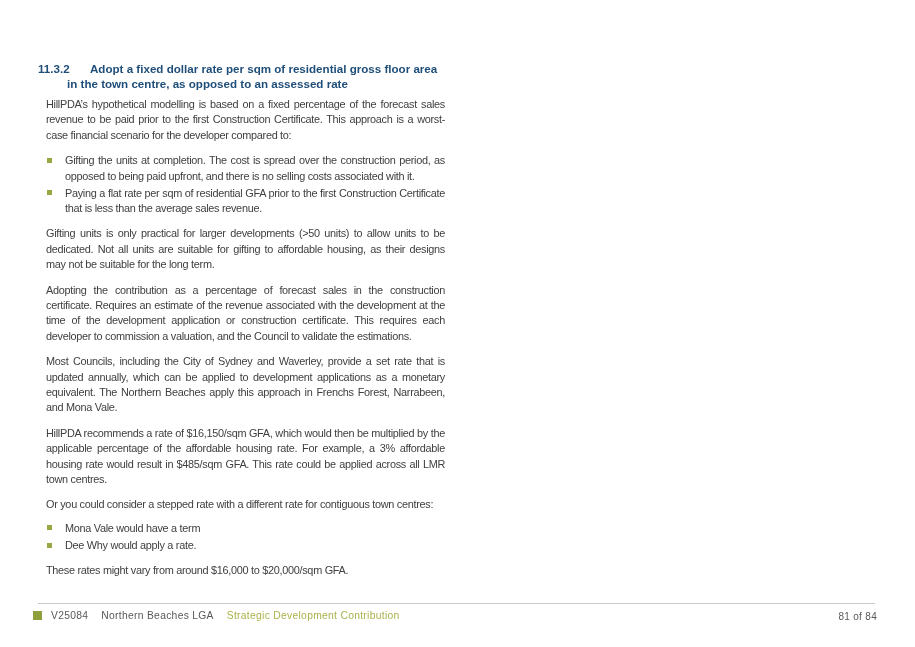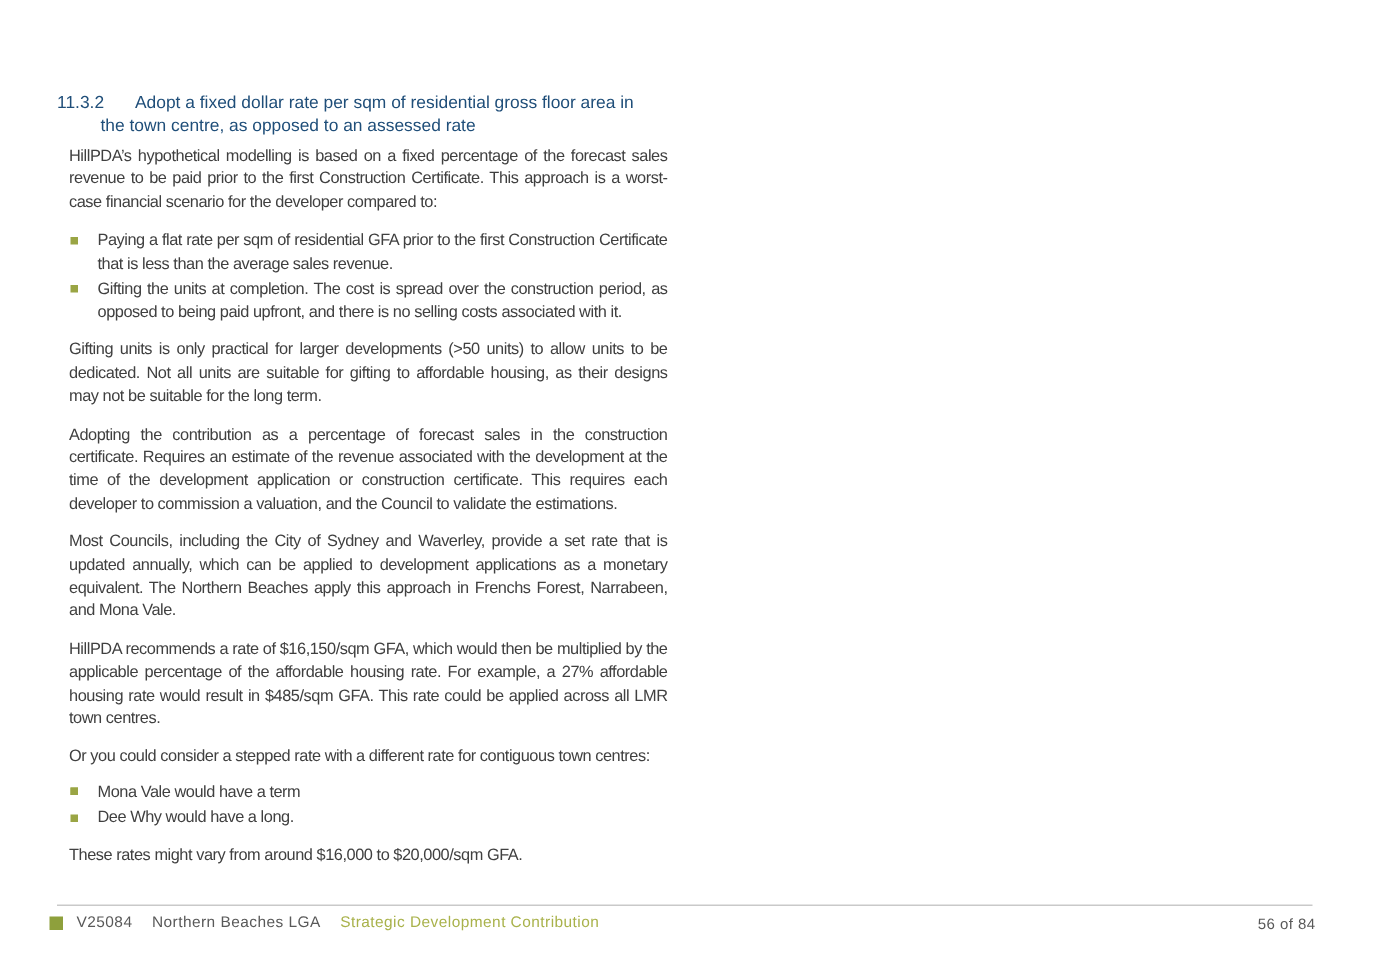--- a/index.html
+++ b/index.html
@@ -27,21 +27,21 @@
   .logo-consulting {
     font-size: 6.5px; letter-spacing: 1.6px; color: #8c8c8c; font-weight: 400;
   }
   .logo-line-a { flex: 1; height: 1px; background: #b3b3b3; margin-left: 4px; }
   .logo-line-sq { width: 4px; height: 4px; background: #6f6f5a; margin: 0 1px; }
   .logo-line-b { width: 12px; height: 1px; background: #b3b3b3; }
 
   
   .section-heading {
     position: absolute; left: 38px; top: 61px; width: 400px;
-    color: #1f4e79; font-weight: 400;
+    color: #1f4e79; font-weight: 700;
     font-size: 11.6px; line-height: 15.2px;
   }
   .h-num { position: absolute; left: 0; top: 0; }
   .h-title { display: block; padding-left: 29px; text-indent: 23px; }
 
   
   .content {
     position: absolute; left: 46px; top: 97px; width: 399px;
     color: #404040;
     font-size: 10.9px; line-height: 15.4px; letter-spacing: -0.3px;
@@ -86,53 +86,53 @@
     <span class="h-num">11.3.2</span>
     <span class="h-title">Adopt a fixed dollar rate per sqm of residential gross floor area in the town centre, as opposed to an assessed rate</span>
   </div>
 
   <div class="content">
     <p>HillPDA’s hypothetical modelling is based on a fixed percentage of the forecast sales revenue to be paid prior to the first Construction Certificate. This approach is a worst-case financial scenario for the developer compared to:</p>
 
     <ul class="sq-list">
       <li>
         <span class="sq-bullet"></span>
-        <span>Paying a flat rate per sqm of residential GFA prior to the first Construction Certificate that is less than the average sales revenue.</span>
+        <span>Gifting the units at completion. The cost is spread over the construction period, as opposed to being paid upfront, and there is no selling costs associated with it.</span>
       </li>
       <li>
         <span class="sq-bullet"></span>
-        <span>Gifting the units at completion. The cost is spread over the construction period, as opposed to being paid upfront, and there is no selling costs associated with it.</span>
+        <span>Paying a flat rate per sqm of residential GFA prior to the first Construction Certificate that is less than the average sales revenue.</span>
       </li>
     </ul>
 
     <p>Gifting units is only practical for larger developments (&gt;50 units) to allow units to be dedicated.  Not all units are suitable for gifting to affordable housing, as their designs may not be suitable for the long term.</p>
     <p>Adopting the contribution as a percentage of forecast sales in the construction certificate. Requires an estimate of the revenue associated with the development at the time of the development application or construction certificate. This requires each developer to commission a valuation, and the Council to validate the estimations.</p>
     <p>Most Councils, including the City of Sydney and Waverley, provide a set rate that is updated annually, which can be applied to development applications as a monetary equivalent.  The Northern Beaches apply this approach in Frenchs Forest, Narrabeen, and Mona Vale.</p>
-    <p>HillPDA recommends a rate of $16,150/sqm GFA, which would then be multiplied by the applicable percentage of the affordable housing rate. For example, a 27% affordable housing rate would result in $485/sqm GFA. This rate could be applied across all LMR town centres.</p>
+    <p>HillPDA recommends a rate of $16,150/sqm GFA, which would then be multiplied by the applicable percentage of the affordable housing rate. For example, a 3% affordable housing rate would result in $485/sqm GFA. This rate could be applied across all LMR town centres.</p>
     <p class="tight">Or you could consider a stepped rate with a different rate for contiguous town centres:</p>
 
     <ul class="sq-list single">
       <li>
         <span class="sq-bullet"></span>
       </li>
       <li>
         <span class="sq-bullet"></span>
         <span>Mona Vale would have a term</span>
       </li>
       <li>
         <span class="sq-bullet"></span>
-        <span>Dee Why would have a long.</span>
+        <span>Dee Why would apply a rate.</span>
       </li>
     </ul>
 
     <p>These rates might vary from around $16,000 to $20,000/sqm GFA.</p>
   </div>
 
   <div class="footer-rule"></div>
   <div class="footer">
     <span class="footer-sq"></span>
     <span class="footer-code">V25084</span>
     <span class="footer-client">Northern Beaches LGA</span>
     <span class="footer-report">Strategic Development Contribution</span>
   </div>
-  <div class="page-num">56 of 84</div>
+  <div class="page-num">81 of 84</div>
 
 </div>
 
 </body></html>

